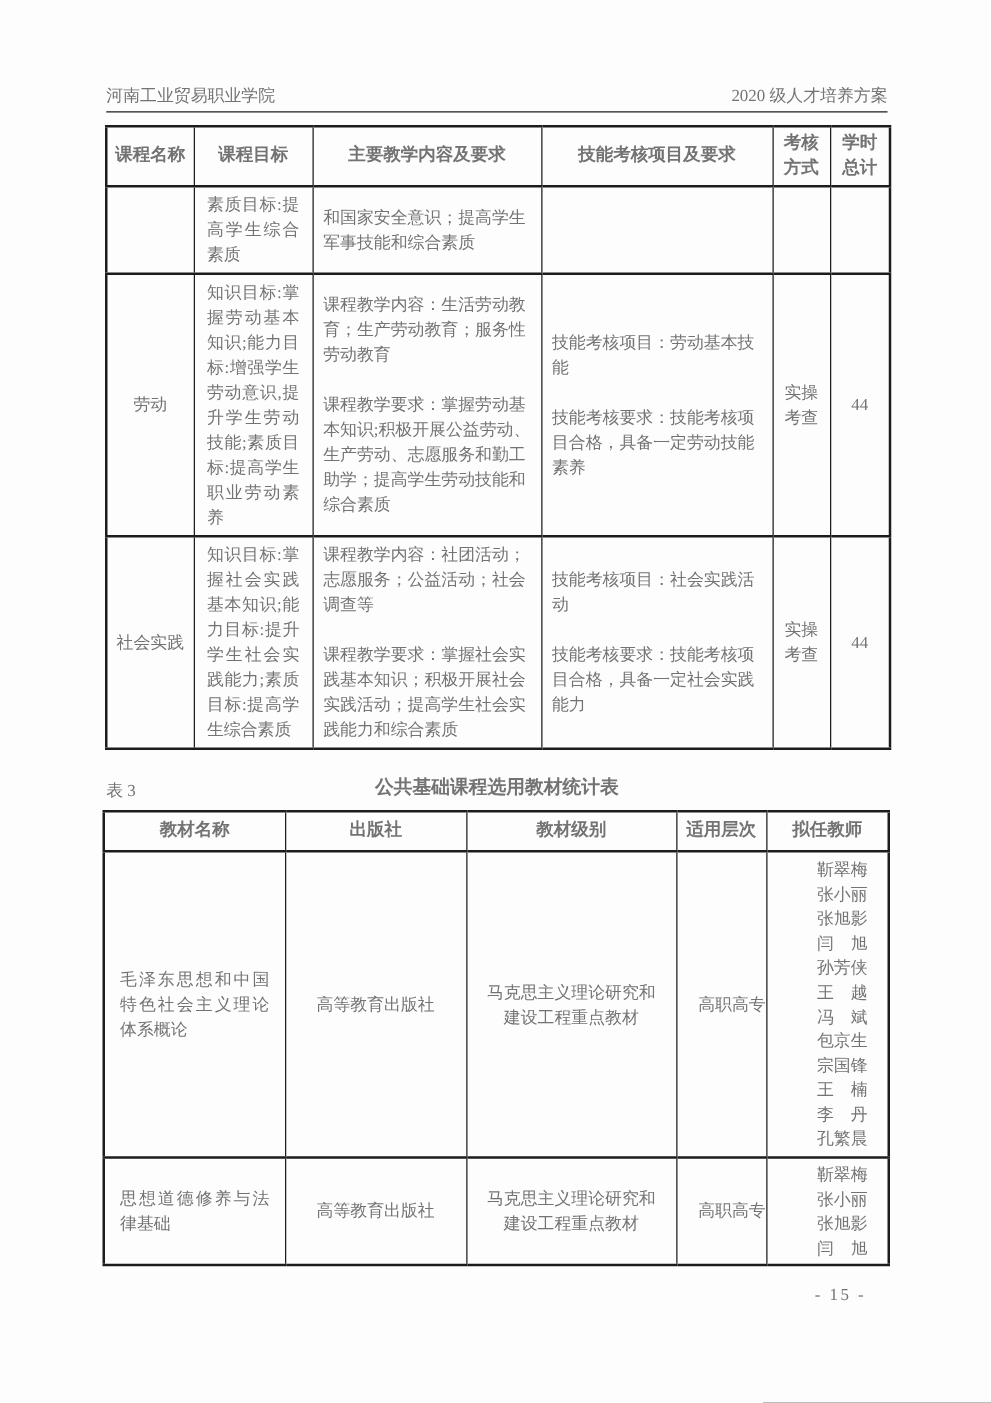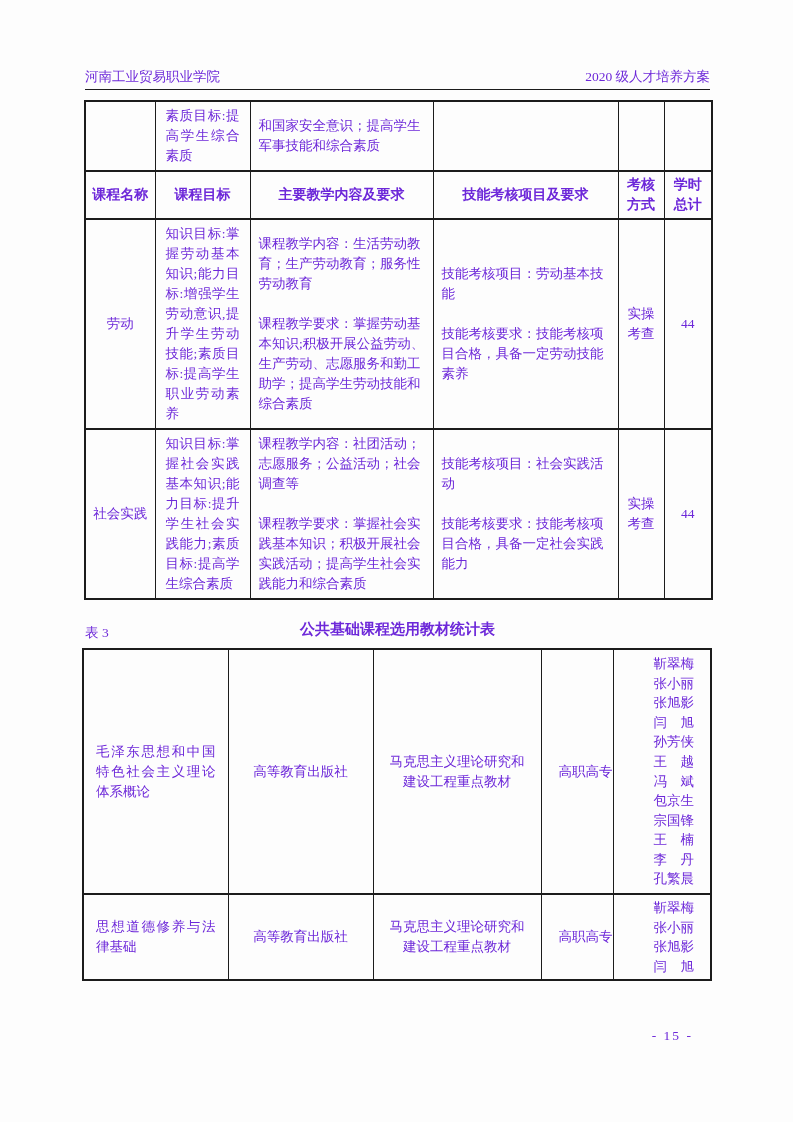--- a/index.html
+++ b/index.html
@@ -3,21 +3,21 @@
 <meta charset="utf-8">
 <style>
   html, body { margin: 0; padding: 0; background: #888; }
   .page {
     position: relative;
     width: 793px;
     height: 1122px;
     margin: 0 auto;
     background: #fdfdfd;
     font-family: "Liberation Serif", "DejaVu Serif", serif;
-    color: #6d28d9;
+    color: #737373;
     overflow: hidden;
   }
   
   .pageheader {
     position: absolute;
     left: 85px;
     width: 625px;
     top: 66px;
     height: 20px;
     display: flex;
@@ -109,38 +109,38 @@
   <table class="doc-table" id="course-table">
     <colgroup>
       <col style="width:70px">
         <col style="width:95px">
         <col style="width:183px">
       <col style="width:185px">
         <col style="width:46px">
         <col style="width:48px">
     </colgroup>
     <tbody>
-        <tr style="height:59px">
-      <td class="c-name"></td>
-      <td class="c-obj">素质目标:提高学生综合素质</td>
-      <td class="c-body">
-        <div class="para">和国家安全意识；提高学生军事技能和综合素质</div>
-      </td>
-      <td class="c-body"></td>
-      <td class="c-method"></td>
-      <td class="c-hours"></td>
-    </tr>
-
-    <tr style="height:48px">
+        <tr style="height:48px">
       <th>课程名称</th>
       <th>课程目标</th>
       <th>主要教学内容及要求</th>
       <th>技能考核项目及要求</th>
       <th>考核方式</th>
       <th>学时总计</th>
+    </tr>
+
+    <tr style="height:59px">
+      <td class="c-name"></td>
+      <td class="c-obj">素质目标:提高学生综合素质</td>
+      <td class="c-body">
+        <div class="para">和国家安全意识；提高学生军事技能和综合素质</div>
+      </td>
+      <td class="c-body"></td>
+      <td class="c-method"></td>
+      <td class="c-hours"></td>
     </tr>
 
     <tr style="height:206px">
       <td class="c-name">劳动</td>
       <td class="c-obj">知识目标:掌握劳动基本知识;能力目标:增强学生劳动意识,提升学生劳动技能;素质目标:提高学生职业劳动素养</td>
       <td class="c-body">
         <div class="para">课程教学内容：生活劳动教育；生产劳动教育；服务性劳动教育</div>
         <div class="para">课程教学要求：掌握劳动基本知识;积极开展公益劳动、生产劳动、志愿服务和勤工助学；提高学生劳动技能和综合素质</div>
       </td>
       <td class="c-body">
@@ -175,20 +175,27 @@
 
   <table class="doc-table" id="textbook-table">
     <colgroup>
       <col style="width:145px">
         <col style="width:145px">
         <col style="width:168px">
       <col style="width:72px">
         <col style="width:98px">
     </colgroup>
     <tbody>
+        <tr style="height:32px">
+      <th>教材名称</th>
+      <th>出版社</th>
+      <th>教材级别</th>
+      <th>适用层次</th>
+      <th>拟任教师</th>
+    </tr>
 
     <tr style="height:245px">
       <td class="c-book">毛泽东思想和中国特色社会主义理论体系概论</td>
       <td class="c-pub">高等教育出版社</td>
       <td class="c-level">马克思主义理论研究和建设工程重点教材</td>
       <td class="c-appl">高职高专</td>
       <td class="c-teachers">靳翠梅
 张小丽
 张旭影
 闫　旭

